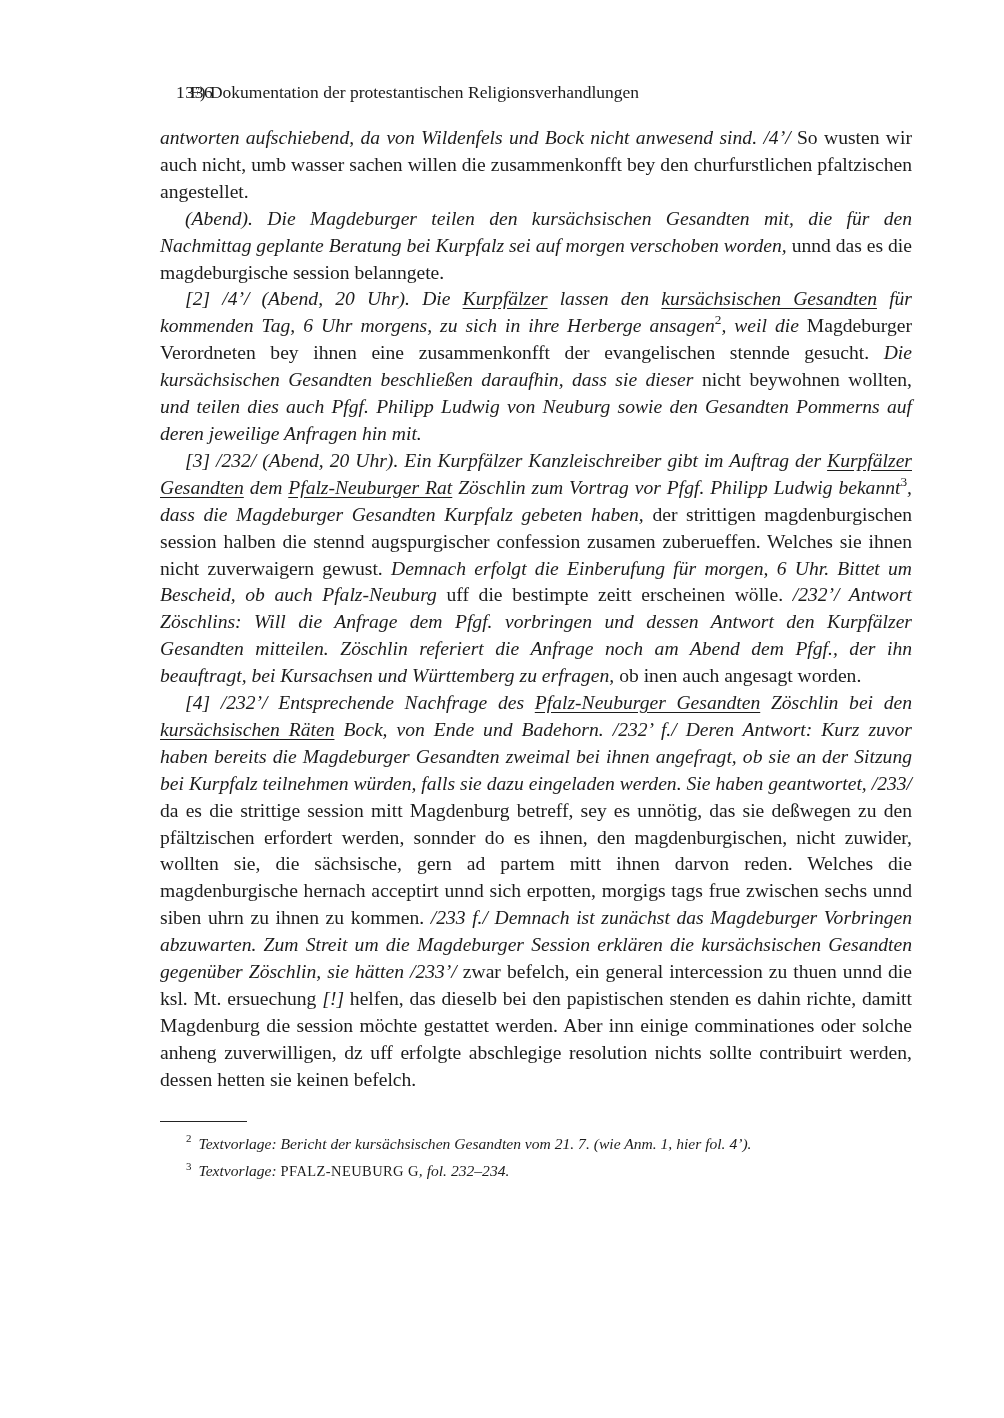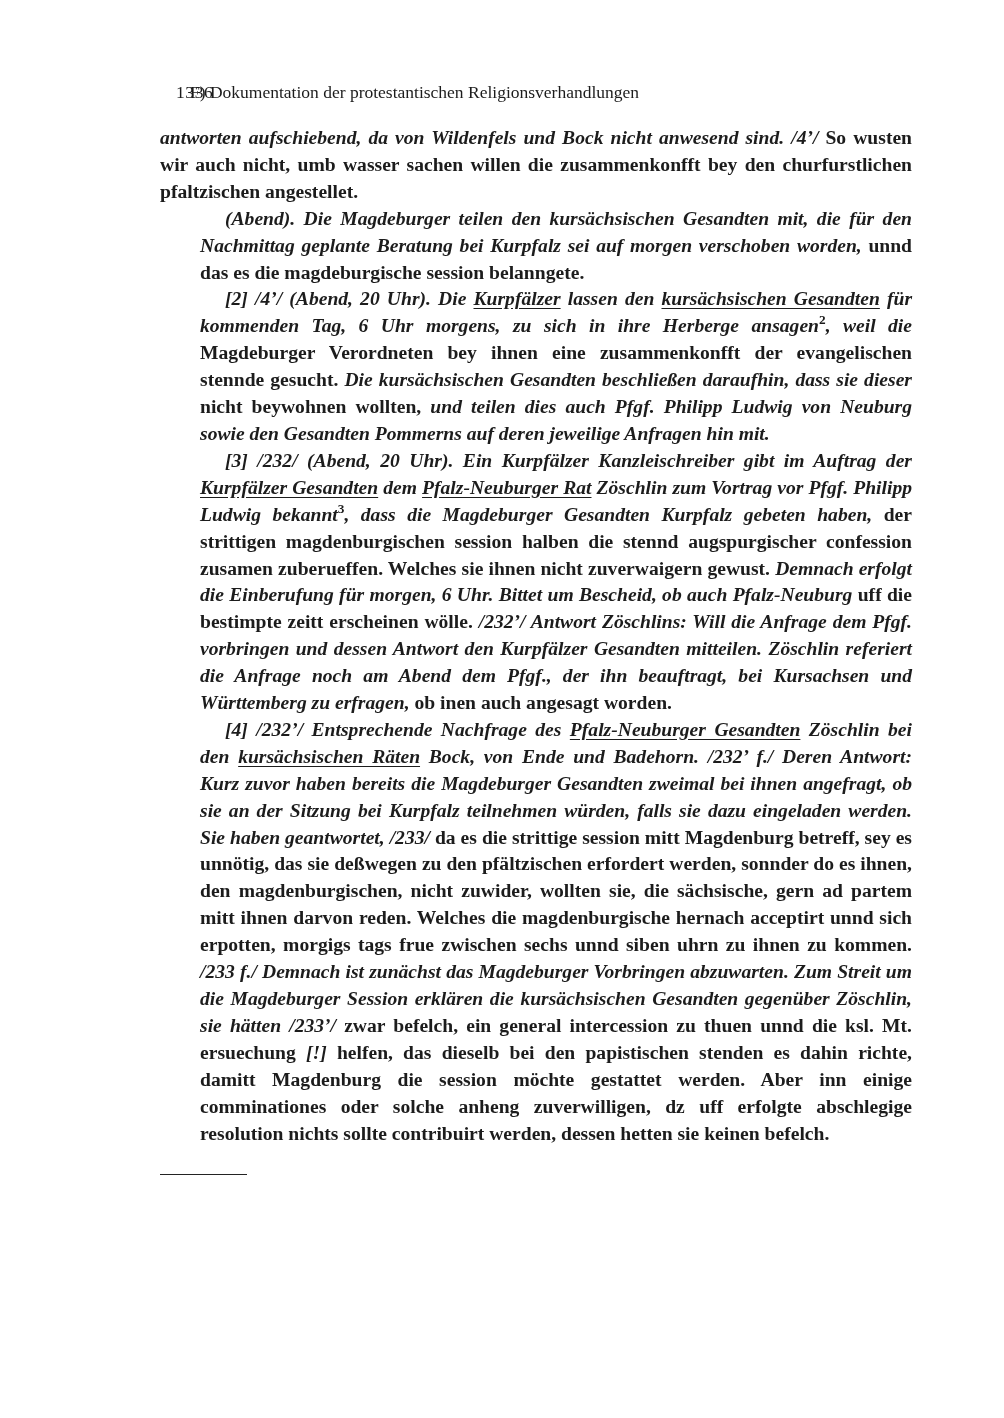--- a/index.html
+++ b/index.html
@@ -34,24 +34,23 @@
   }
   .running-header {
     display: block;
     text-align: left;
     padding-left: 30px;
   }
   .body-text {
     font-size: 19.6px;
     line-height: 26.9px;
     text-align: justify;
-    font-weight: bold;
   }
   .para { margin: 0; }
-  .para.indent { text-indent: 25px; margin-left: 40px; }
+  .para.indent { text-indent: 25px; }
   .it { font-style: italic; }
   .ul { text-decoration: underline; text-underline-offset: 2.5px; }
   sup.fnref {
     font-style: normal;
     font-size: 0.68em;
     line-height: 0;
     vertical-align: super;
   }
   .caps { letter-spacing: 0.4px; font-size: 0.93em; }
   .footnotes { margin-top: 27px; }
@@ -89,16 +88,20 @@
     <div class="body-text">
         <p class="para"><span class="it">antworten aufschiebend, da von Wildenfels und Bock nicht anwesend sind. /4’/ </span><span>So wusten wir auch nicht, umb wasser sachen willen die zusammenkonfft bey den churfurstlichen pfaltzischen angestellet.</span></p>
         <p class="para indent"><span class="it">(Abend). Die Magdeburger teilen den kursächsischen Gesandten mit, die für den Nachmittag geplante Beratung bei Kurpfalz sei auf morgen verschoben worden, </span><span>unnd das es die magdeburgische session belanngete.</span></p>
         <p class="para indent"><span class="it">[2] /4’/ (Abend, 20 Uhr). Die </span><span class="it ul">Kurpfälzer</span><span class="it"> lassen den </span><span class="it ul">kursächsischen Gesandten</span><span class="it"> für kommenden Tag, 6 Uhr morgens, zu sich in ihre Herberge ansagen</span><sup class="fnref">2</sup><span class="it">, weil die </span><span>Magdeburger Verordneten bey ihnen eine zusammenkonfft der evangelischen stennde gesucht. </span><span class="it">Die kursächsischen Gesandten beschließen daraufhin, dass sie dieser </span><span>nicht beywohnen wollten, </span><span class="it">und teilen dies auch Pfgf. Philipp Ludwig von Neuburg sowie den Gesandten Pommerns auf deren jeweilige Anfragen hin mit.</span></p>
         <p class="para indent"><span class="it">[3] /232/ (Abend, 20 Uhr). Ein Kurpfälzer Kanzleischreiber gibt im Auftrag der </span><span class="it ul">Kurpfälzer Gesandten</span><span class="it"> dem </span><span class="it ul">Pfalz-Neuburger Rat</span><span class="it"> Zöschlin zum Vortrag vor Pfgf. Philipp Ludwig bekannt</span><sup class="fnref">3</sup><span class="it">, dass die Magdeburger Gesandten Kurpfalz gebeten haben, </span><span>der strittigen magdenburgischen session halben die stennd augspurgischer confession zusamen zuberueffen. Welches sie ihnen nicht zuverwaigern gewust. </span><span class="it">Demnach erfolgt die Einberufung für morgen, 6 Uhr. Bittet um Bescheid, ob auch Pfalz-Neuburg </span><span>uff die bestimpte zeitt erscheinen wölle. </span><span class="it">/232’/ Antwort Zöschlins: Will die Anfrage dem Pfgf. vorbringen und dessen Antwort den Kurpfälzer Gesandten mitteilen. Zöschlin referiert die Anfrage noch am Abend dem Pfgf., der ihn beauftragt, bei Kursachsen und Württemberg zu erfragen, </span><span>ob inen auch angesagt worden.</span></p>
         <p class="para indent"><span class="it">[4] /232’/ Entsprechende Nachfrage des </span><span class="it ul">Pfalz-Neuburger Gesandten</span><span class="it"> Zöschlin bei den </span><span class="it ul">kursächsischen Räten</span><span class="it"> Bock, von Ende und Badehorn. /232’ f./ Deren Antwort: Kurz zuvor haben bereits die Magdeburger Gesandten zweimal bei ihnen angefragt, ob sie an der Sitzung bei Kurpfalz teilnehmen würden, falls sie dazu eingeladen werden. Sie haben geantwortet, /233/ </span><span>da es die strittige session mitt Magdenburg betreff, sey es unnötig, das sie deßwegen zu den pfältzischen erfordert werden, sonnder do es ihnen, den magdenburgischen, nicht zuwider, wollten sie, die sächsische, gern ad partem mitt ihnen darvon reden. Welches die magdenburgische hernach acceptirt unnd sich erpotten, morgigs tags frue zwischen sechs unnd siben uhrn zu ihnen zu kommen. </span><span class="it">/233 f./ Demnach ist zunächst das Magdeburger Vorbringen abzuwarten. Zum Streit um die Magdeburger Session erklären die kursächsischen Gesandten gegenüber Zöschlin, sie hätten /233’/ </span><span>zwar befelch, ein general intercession zu thuen unnd die ksl. Mt. ersuechung </span><span class="it">[!] </span><span>helfen, das dieselb bei den papistischen stenden es dahin richte, damitt Magdenburg die session möchte gestattet werden. Aber inn einige comminationes oder solche anheng zuverwilligen, dz uff erfolgte abschlegige resolution nichts sollte contribuirt werden, dessen hetten sie keinen befelch.</span></p>
       </div>
 
     <div class="footnotes">
       <div class="fn-rule"></div>
+      <div>
+          <p class="footnote"><sup class="fn-marker">2</sup><span class="it">Textvorlage: Bericht der kursächsischen Gesandten vom 21. 7. (wie Anm. 1, hier fol. 4’).</span></p>
+          <p class="footnote"><sup class="fn-marker">3</sup><span class="it">Textvorlage: </span><span class="caps">PFALZ-NEUBURG G</span><span class="it">, fol. 232–234.</span></p>
+        </div>
     </div>
 
   </div>
 </div>
 
 </body></html>

